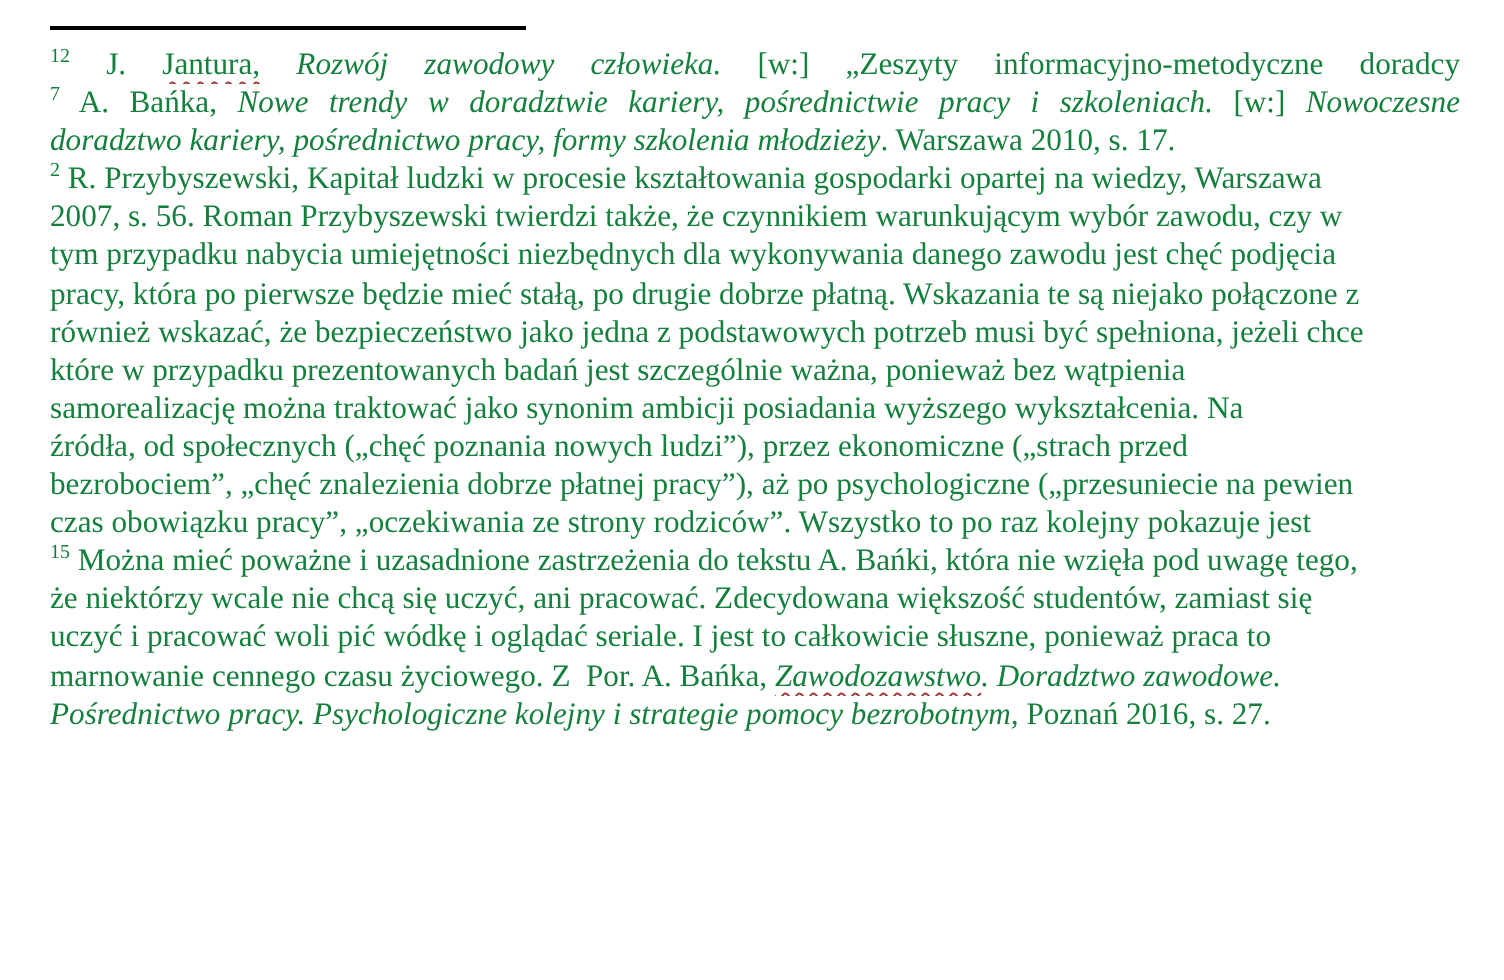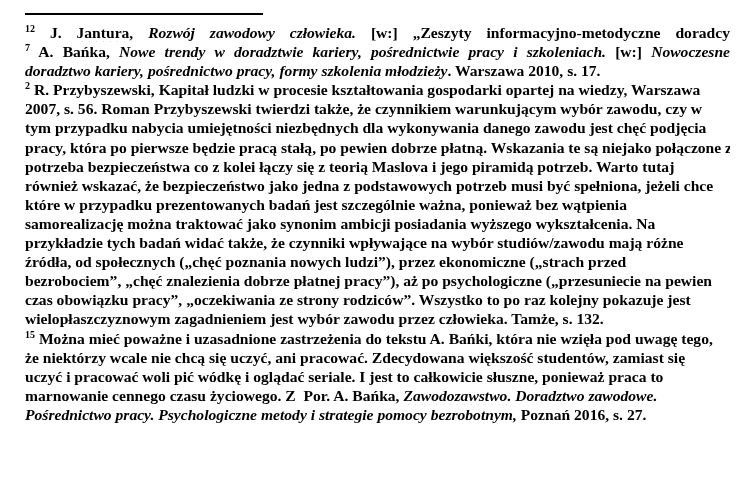--- a/index.html
+++ b/index.html
@@ -46,38 +46,35 @@
     text-decoration-style: wavy;
     text-decoration-thickness: 1px;
     text-underline-offset: 3px;
   }
   .sq-red  { text-decoration-color: var(--sqred); }
   .sq-blue { text-decoration-color: var(--sqblue); }
 </style>
 </head>
 <body style="background: rgb(255, 255, 255);">
 
-<div class="page" style="color: #000000; font-weight: bold;">
+<div class="page" style="color: #15803d;">
   <div class="separator" style="width: 238px;"></div>
   <div id="footnotes">
       <div class="line j"><span class="sup">12</span><span> J. </span><span class="sq-red">Jantura,</span><span> </span><span class="it">Rozwój zawodowy człowieka.</span><span> [w:] „Zeszyty informacyjno-metodyczne doradcy</span></div>
       <div class="line j"><span class="sup">7</span><span> A. Bańka, </span><span class="it">Nowe trendy w doradztwie kariery, pośrednictwie pracy i szkoleniach.</span><span> [w:] </span><span class="it">Nowoczesne</span></div>
       <div class="line"><span class="it">doradztwo kariery, pośrednictwo pracy, formy szkolenia młodzieży</span><span>. Warszawa 2010, s. 17.</span></div>
       <div class="line"><span class="sup">2</span><span> R. Przybyszewski, Kapitał ludzki w procesie kształtowania gospodarki opartej na wiedzy, Warszawa</span></div>
       <div class="line"><span>2007, s. 56. Roman Przybyszewski twierdzi także, że czynnikiem warunkującym wybór zawodu, czy w</span></div>
       <div class="line"><span>tym przypadku nabycia umiejętności niezbędnych dla wykonywania danego zawodu jest chęć podjęcia</span></div>
-      <div class="line"><span>pracy, która po pierwsze będzie pracą stałą, po pewien dobrze płatną. Wskazania te są niejako połączone z</span></div>
-      <div class="line"><span>potrzeba bezpieczeństwa co z kolei łączy się z teorią </span><span class="sq-red">Maslova</span><span> i jego piramidą potrzeb. Warto tutaj</span></div>
+      <div class="line"><span>pracy, która po pierwsze będzie mieć stałą, po drugie dobrze płatną. Wskazania te są niejako połączone z</span></div>
       <div class="line"><span>również wskazać, że bezpieczeństwo jako jedna z podstawowych potrzeb musi być spełniona, jeżeli chce</span></div>
       <div class="line"><span>które w przypadku prezentowanych badań jest szczególnie ważna, ponieważ bez wątpienia</span></div>
       <div class="line"><span>samorealizację można traktować jako synonim ambicji posiadania wyższego wykształcenia. Na</span></div>
-      <div class="line"><span>przykładzie tych badań widać także, że czynniki wpływające na wybór studiów/zawodu mają różne</span></div>
       <div class="line"><span>źródła, od społecznych („chęć poznania nowych ludzi”), przez ekonomiczne („strach przed</span></div>
       <div class="line"><span>bezrobociem”, „chęć znalezienia dobrze płatnej pracy”), aż po psychologiczne („przesuniecie na pewien</span></div>
       <div class="line"><span>czas obowiązku pracy”, „oczekiwania ze strony rodziców”. Wszystko to po raz kolejny pokazuje jest</span></div>
-      <div class="line"><span>wielopłaszczyznowym zagadnieniem jest wybór zawodu przez człowieka. Tamże, s. 132.</span></div>
       <div class="line"><span class="sup">15</span><span> Można mieć poważne i uzasadnione zastrzeżenia do tekstu A. Bańki, która nie wzięła pod uwagę tego,</span></div>
       <div class="line"><span>że niektórzy wcale nie chcą się uczyć, ani pracować. Zdecydowana większość studentów, zamiast się</span></div>
       <div class="line"><span>uczyć i pracować woli pić wódkę i oglądać seriale. I jest to całkowicie słuszne, ponieważ praca to</span></div>
       <div class="line"><span>marnowanie cennego czasu życiowego. Z&nbsp; Por. A. Bańka, </span><span class="it sq-red">Zawodozawstwo</span><span class="it">. </span><span class="it">Doradztwo zawodowe.</span></div>
-      <div class="line"><span class="it">Pośrednictwo pracy. Psychologiczne metody i strategie pomocy bezrobotnym,</span><span> Poznań 2016, s. 27.</span></div>
+      <div class="line"><span class="it">Pośrednictwo pracy. Psychologiczne kolejny i strategie pomocy bezrobotnym,</span><span> Poznań 2016, s. 27.</span></div>
     </div>
 </div>
 
 </body></html>

